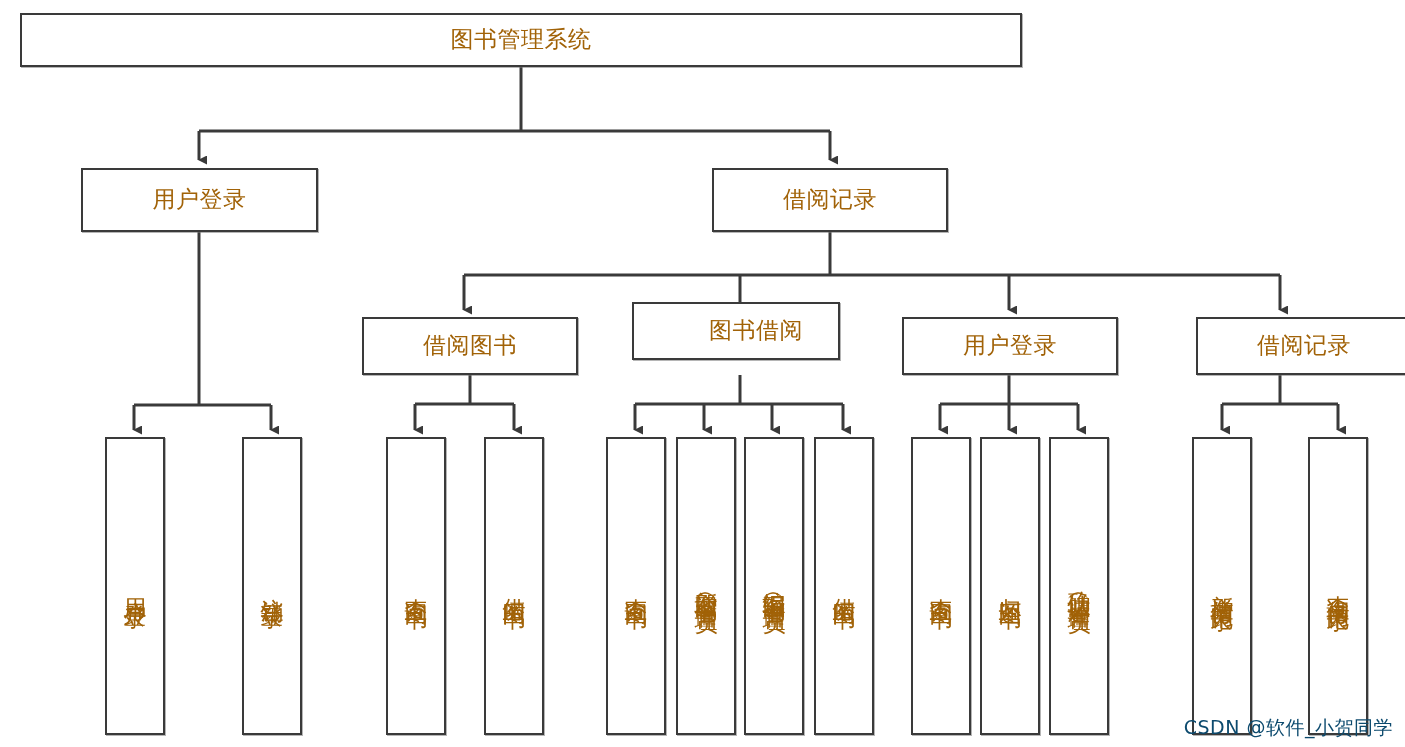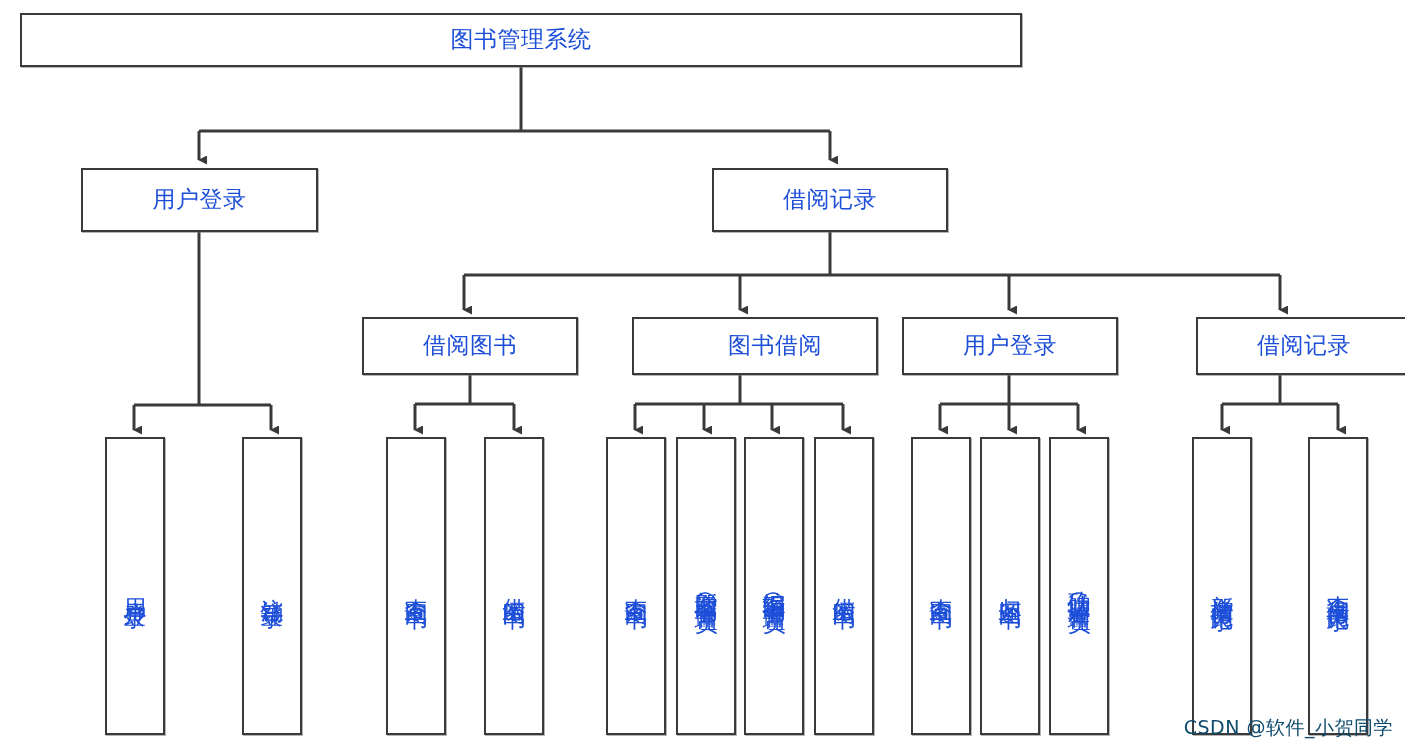--- a/index.html
+++ b/index.html
@@ -28,21 +28,21 @@
     box-sizing: border-box;
     background: #ffffff;
     border: 2px solid #3a3a3a;
     box-shadow: 1px 1px 0 0 rgba(120,120,120,0.55);
     display: flex;
     align-items: center;
     justify-content: center;
   }
 
   .node-label {
-    color: #1d4ed8;
+    color: #a16207;
     font-size: 23px;
     line-height: 1.18;
     letter-spacing: 0.5px;
     white-space: nowrap;
     text-align: right;
     user-select: none;
   }
 
   
   .node-box.vertical .node-label {
@@ -138,21 +138,21 @@
   </div>
 
   <div class="node-box" style="left:712px; top:168px; width:236px; height:64px;">
     <span class="node-label">借阅记录</span>
   </div>
 
   <div class="node-box" style="left:362px; top:317px; width:216px; height:58px;">
     <span class="node-label">借阅图书</span>
   </div>
 
-  <div class="node-box" style="left:632px; top:317px; width:246px; height:58px;padding-left:40px;">
+  <div class="node-box" style="left:632px; top:302px; width:208px; height:58px;padding-left:40px;">
     <span class="node-label">图书借阅</span>
   </div>
 
   <div class="node-box" style="left:902px; top:317px; width:216px; height:58px;">
     <span class="node-label">用户登录</span>
   </div>
 
   <div class="node-box" style="left:1196px; top:317px; width:216px; height:58px;">
     <span class="node-label">借阅记录</span>
   </div>

